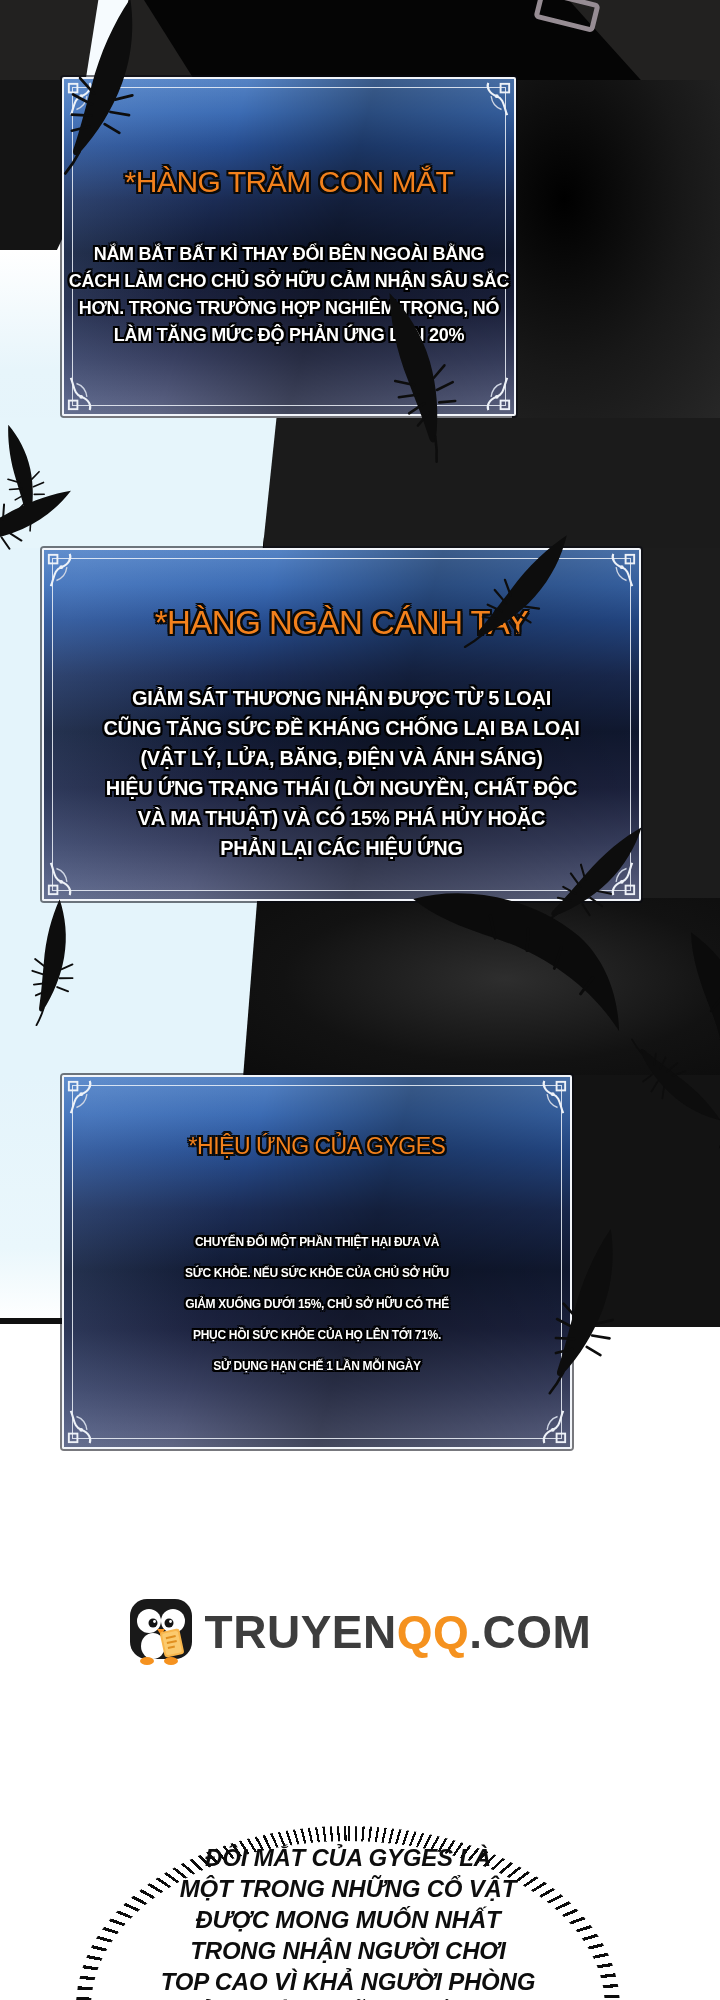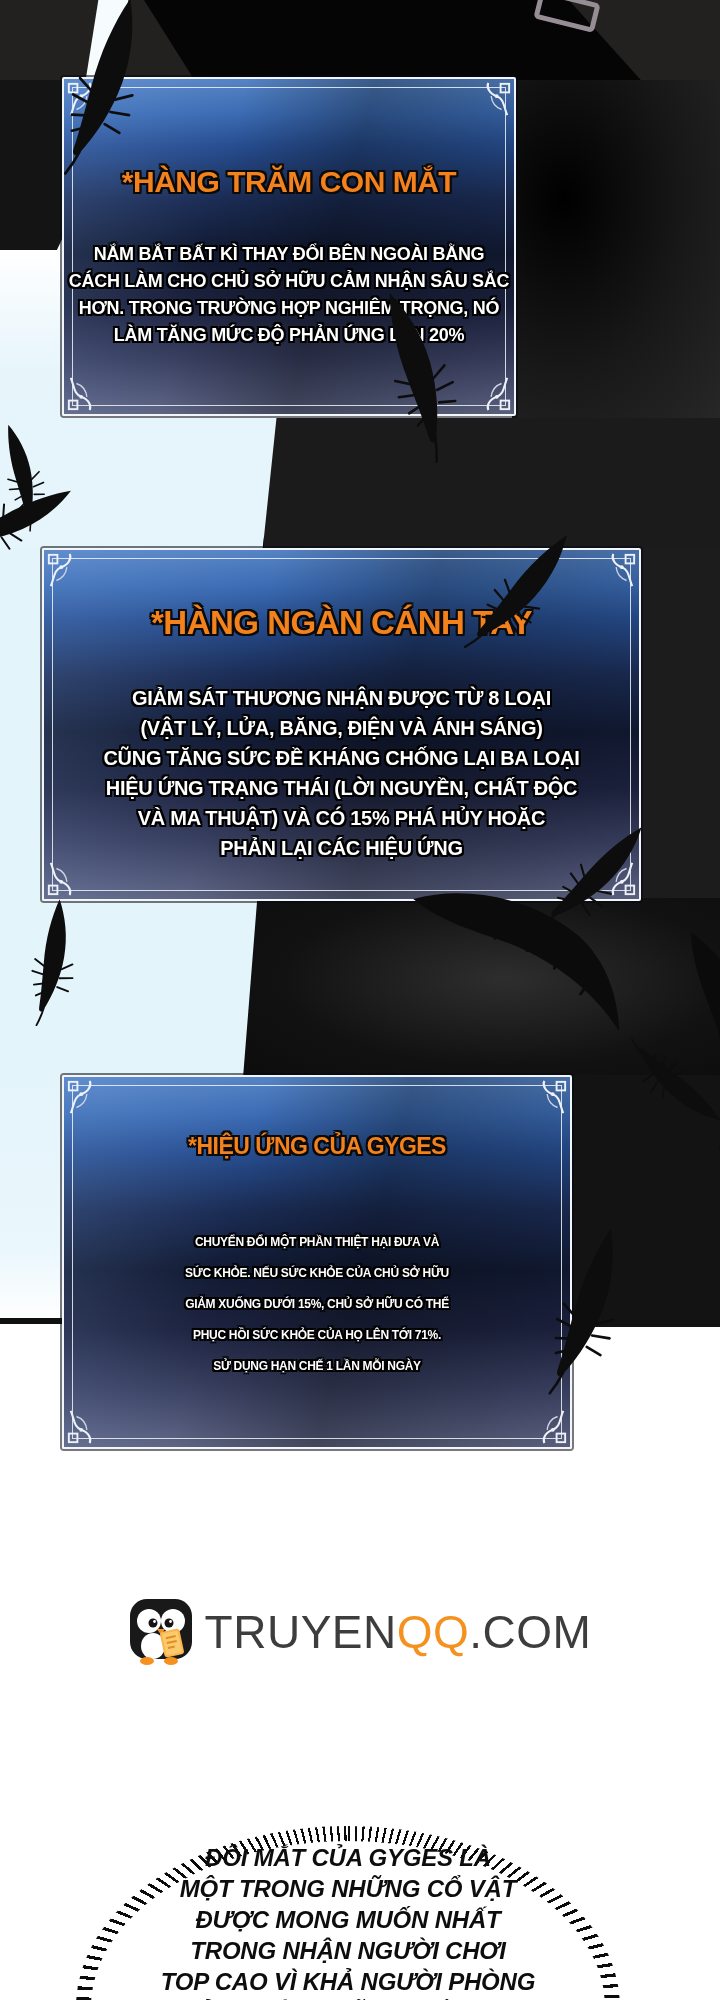--- a/index.html
+++ b/index.html
@@ -48,21 +48,21 @@
   }
   .panel-inner{position:absolute;inset:8px;border:1.5px solid rgba(238,243,250,0.85);
     pointer-events:none;}
   .corner{position:absolute;width:38px;height:38px;}
   .corner.tl{left:2px;top:2px;}
   .corner.tr{right:2px;top:2px;transform:scaleX(-1);}
   .corner.bl{left:2px;bottom:2px;transform:scaleY(-1);}
   .corner.br{right:2px;bottom:2px;transform:scale(-1,-1);}
   .panel-title{
     position:absolute;left:0;width:100%;text-align:center;
-    font-weight:bold;letter-spacing:-0.5px;color:#f3811c;
+    font-weight:normal;letter-spacing:-0.5px;color:#f3811c;
     text-shadow:-2px -2px 0 #0b0b0b,2px -2px 0 #0b0b0b,-2px 2px 0 #0b0b0b,2px 2px 0 #0b0b0b,
                 0 -2px 0 #0b0b0b,0 2px 0 #0b0b0b,-2px 0 0 #0b0b0b,2px 0 0 #0b0b0b;
   }
   .panel-body{position:absolute;left:0;width:100%;text-align:center;font-weight:bold;
     color:#ffffff;letter-spacing:-0.3px;
     text-shadow:-2px -2px 0 #000,2px -2px 0 #000,-2px 2px 0 #000,2px 2px 0 #000,
                 0 -2px 0 #000,0 2px 0 #000,-2px 0 0 #000,2px 0 0 #000;}
   .panel-body div{white-space:nowrap;text-align:center;}
 
   #panel1{left:62px;top:77px;width:450px;height:335px;}
@@ -76,21 +76,21 @@
   #panel3{left:62px;top:1075px;width:506px;height:370px;}
   #panel3 .panel-title{top:56px;font-size:23px;}
   #panel3 .panel-body{top:150px;font-size:12px;line-height:31px;}
 
   
   .feather{position:absolute;pointer-events:none;}
 
   
   .logo{left:0;top:1592px;width:720px;height:80px;display:flex;align-items:center;
     justify-content:center;gap:12px;}
-  .logo-text{font-size:46px;color:#3d3d3d;letter-spacing:0.5px;font-weight:400;}
+  .logo-text{font-size:46px;color:#3d3d3d;letter-spacing:0.5px;font-weight:700;}
   .logo-text .accent{color:#f5921f;}
 
   
   .bubble{left:76px;top:1826px;width:544px;height:362px;}
   .bubble-spikes{position:absolute;inset:0;border-radius:50%;
     background:repeating-conic-gradient(from 0deg,#0b0b0b 0deg 0.7deg,rgba(0,0,0,0) 0.7deg 2.3deg);}
   .bubble-core{position:absolute;inset:15px;border-radius:50%;background:#ffffff;}
   .bubble-text{position:absolute;left:10px;top:16px;width:524px;text-align:center;
     font-style:italic;font-weight:bold;font-size:24px;line-height:31px;color:#0d0d0d;
     letter-spacing:-0.2px;}
@@ -169,23 +169,23 @@
         <use href="#corner-orn"></use>
       </svg>
     <svg class="corner bl" viewBox="0 0 40 40">
         <use href="#corner-orn"></use>
       </svg>
     <svg class="corner br" viewBox="0 0 40 40">
         <use href="#corner-orn"></use>
       </svg>
     <div class="panel-title">*HÀNG NGÀN CÁNH TAY</div>
     <div class="panel-body">
-      <div>GIẢM SÁT THƯƠNG NHẬN ĐƯỢC TỪ 8 LOẠI</div>
+      <div>GIẢM SÁT THƯƠNG NHẬN ĐƯỢC TỪ 5 LOẠI</div>
+      <div>CŨNG TĂNG SỨC ĐỀ KHÁNG CHỐNG LẠI BA LOẠI</div>
       <div>(VẬT LÝ, LỬA, BĂNG, ĐIỆN VÀ ÁNH SÁNG)</div>
-      <div>CŨNG TĂNG SỨC ĐỀ KHÁNG CHỐNG LẠI BA LOẠI</div>
       <div>HIỆU ỨNG TRẠNG THÁI (LỜI NGUYỀN, CHẤT ĐỘC</div>
       <div>VÀ MA THUẬT) VÀ CÓ 15% PHÁ HỦY HOẶC</div>
       <div>PHẢN LẠI CÁC HIỆU ỨNG</div>
     </div>
   </div>
 
   <div class="panel" id="panel3">
     <div class="panel-inner"></div>
     <svg class="corner tl" viewBox="0 0 40 40">
         <use href="#corner-orn"></use>

